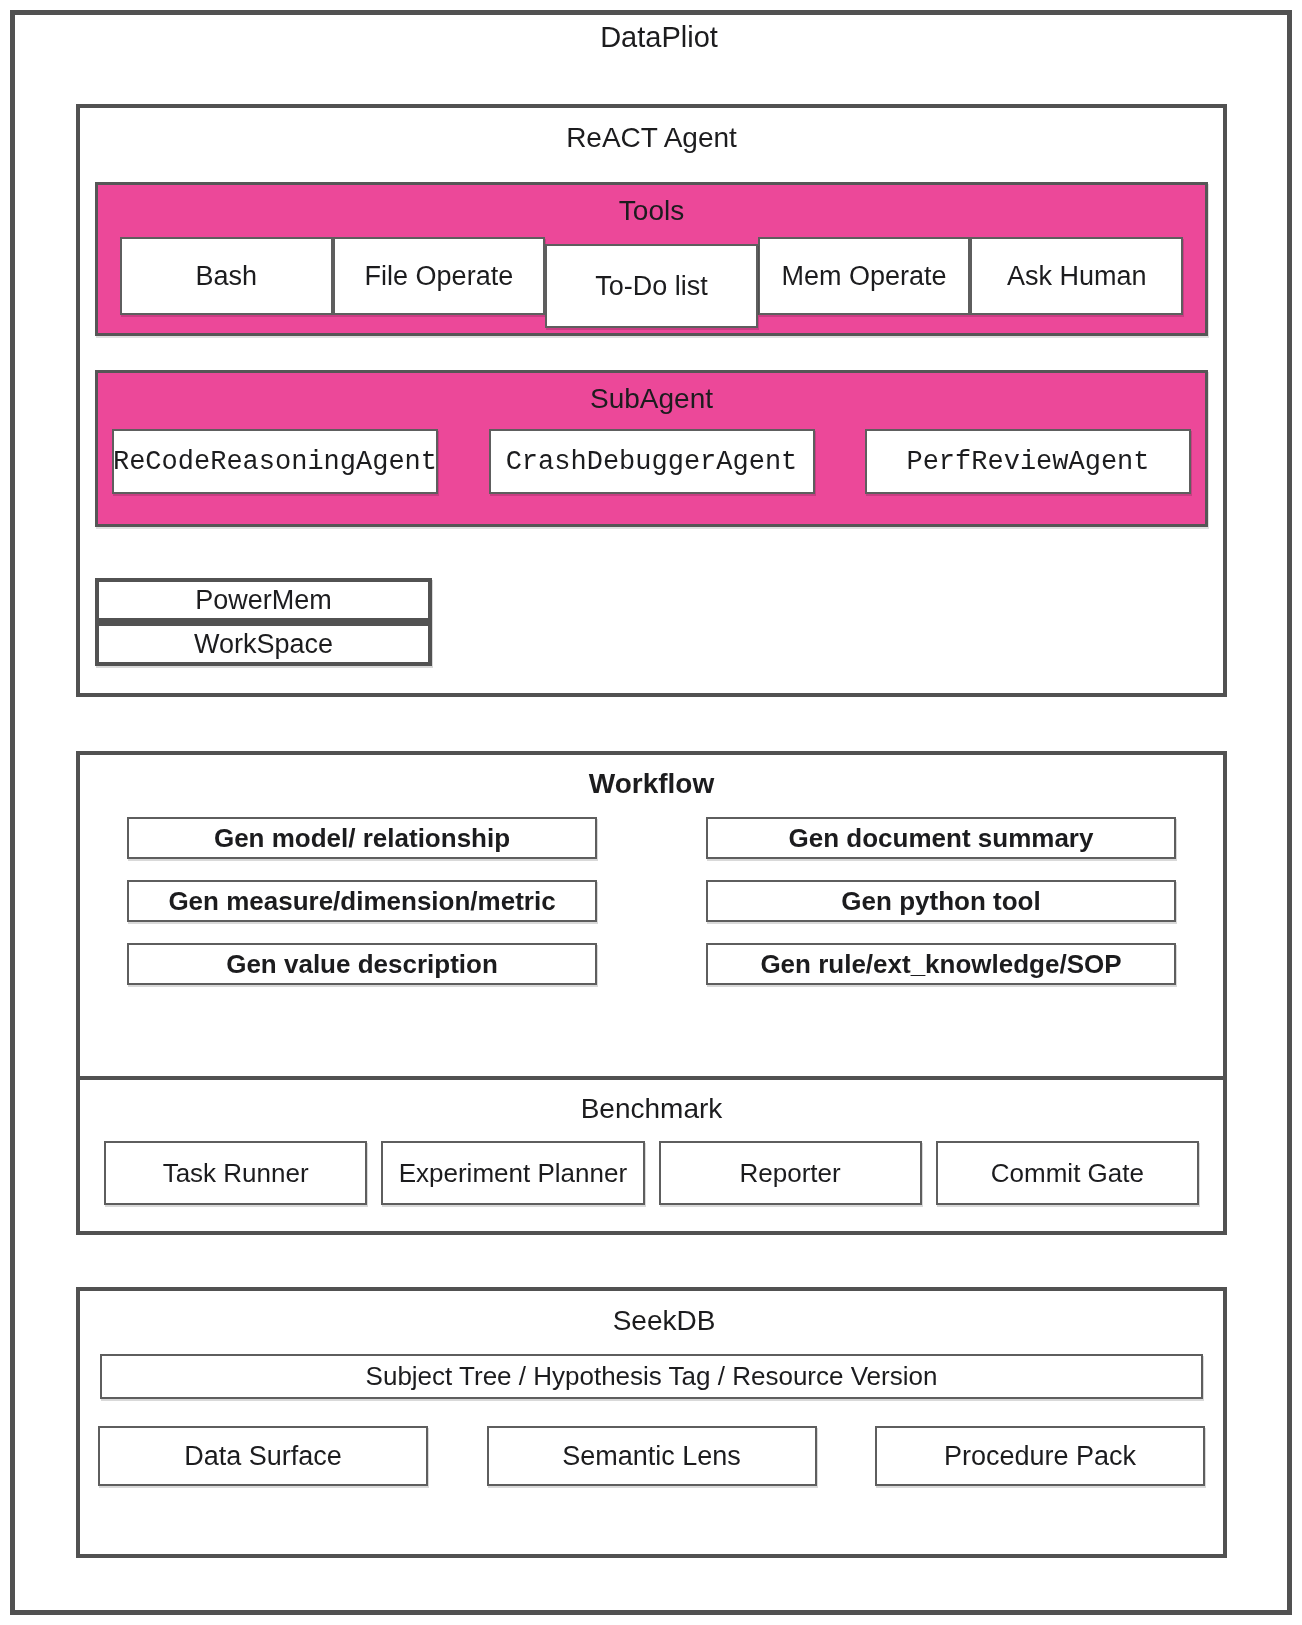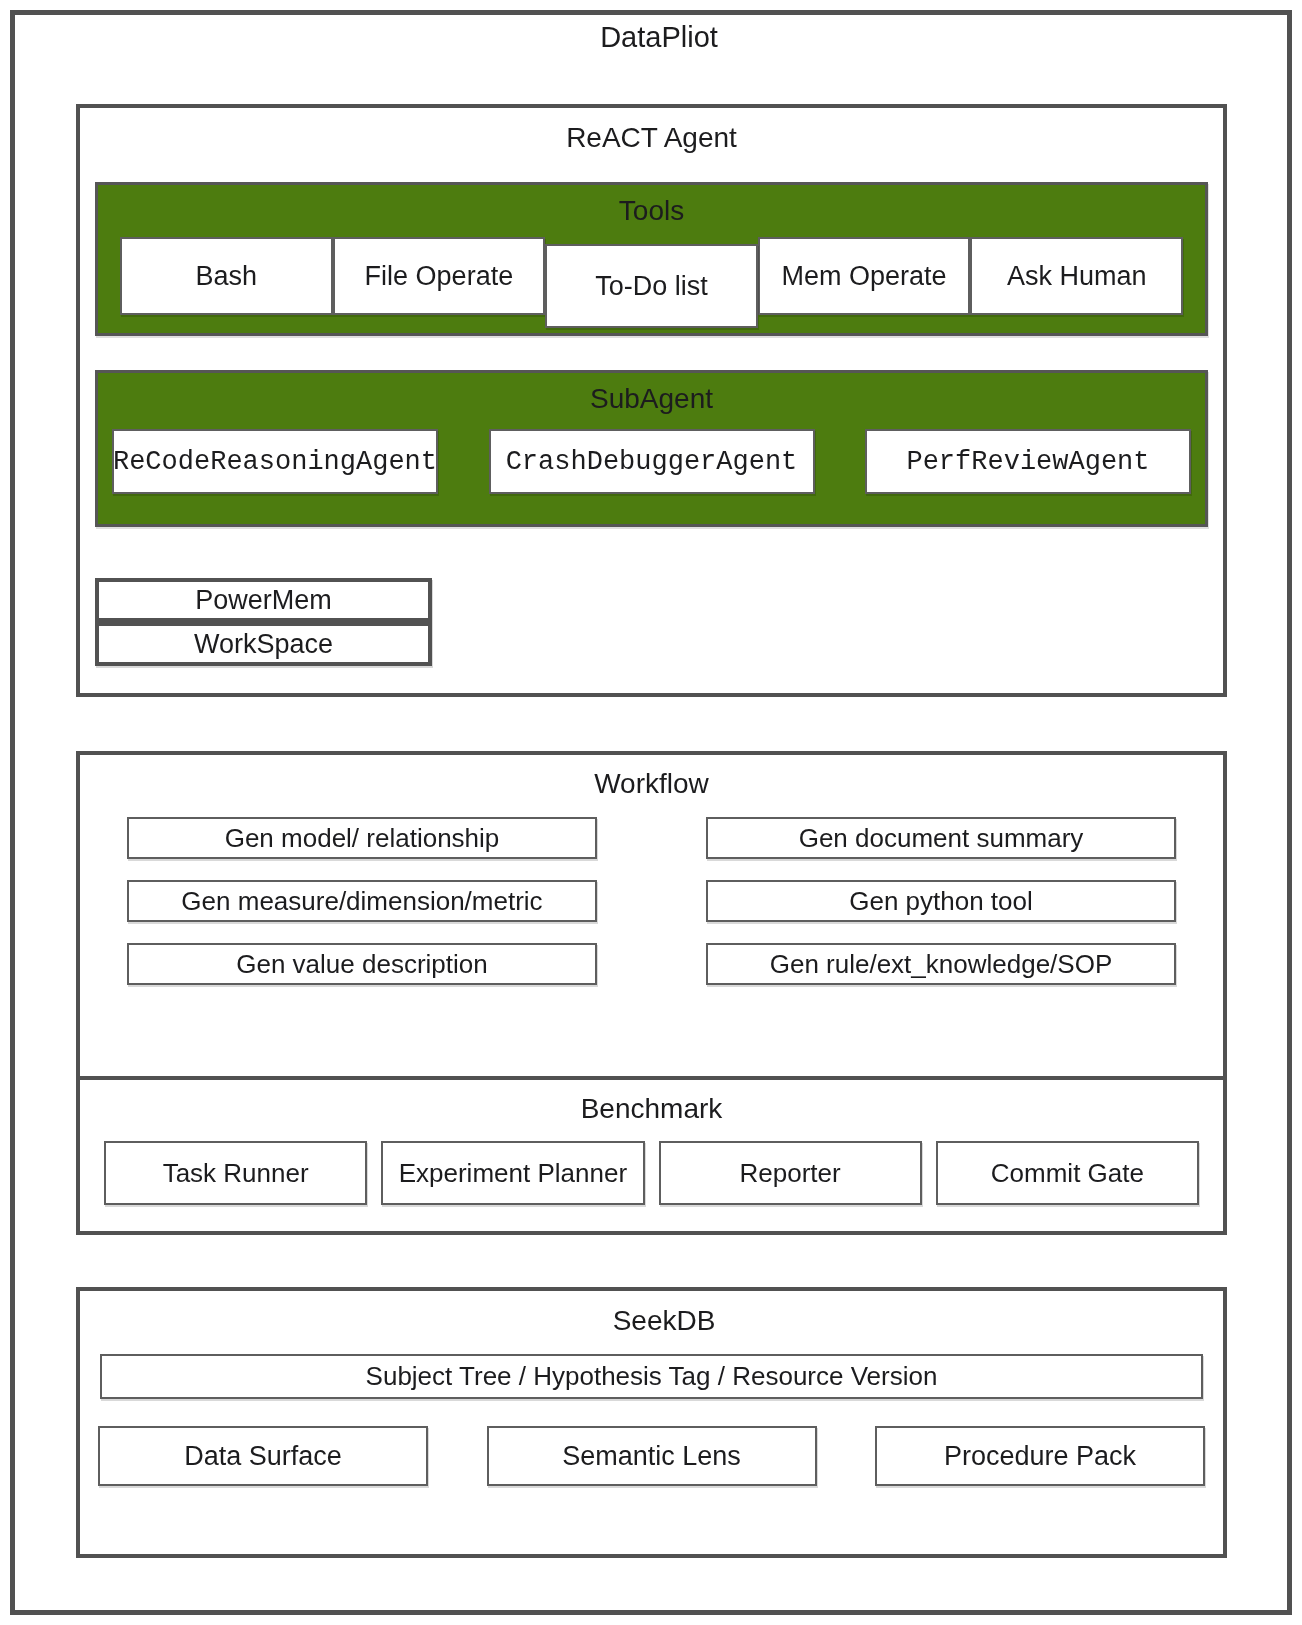--- a/index.html
+++ b/index.html
@@ -20,21 +20,21 @@
   }
   .section{
     position:absolute;left:76px;width:1151px;
     border:4px solid #515151;box-sizing:border-box;background:#ffffff;
   }
   .section-title{
     text-align:center;font-size:28px;line-height:34px;padding-top:13px;
   }
   .container-box{
     position:absolute;left:15px;right:15px;
-    border:3px solid #565656;box-sizing:border-box;background:#4d7c0f;
+    border:3px solid #565656;box-sizing:border-box;background:#ec4899;
     box-shadow:1px 2px 0 rgba(0,0,0,0.12);
   }
   .container-title{
     text-align:center;font-size:28px;line-height:34px;padding-top:9px;
   }
   .leaf{
     border:2px solid #5e5e5e;box-sizing:border-box;background:#ffffff;
     display:flex;align-items:center;justify-content:center;
     font-size:27px;text-align:center;
     box-shadow:1px 2px 0 rgba(0,0,0,0.15);
@@ -98,21 +98,21 @@
         <div class="leaf subagent-leaf">PerfReviewAgent</div>
       </div>
     </div>
 
     <div class="modules-row">
       <div class="leaf module-leaf">PowerMem</div>
       <div class="leaf module-leaf">WorkSpace</div>
     </div>
   </div>
 
-  <div class="section" style="top:751px;height:341px;">
+  <div class="section" style="top:751px;height:341px;font-weight:bold;">
     <div class="section-title" style="padding-top:12px;">Workflow</div>
     <div class="workflow-grid">
       <div class="leaf workflow-leaf">Gen model/ relationship</div>
       <div class="leaf workflow-leaf">Gen document summary</div>
       <div class="leaf workflow-leaf">Gen measure/dimension/metric</div>
       <div class="leaf workflow-leaf">Gen python tool</div>
       <div class="leaf workflow-leaf">Gen value description</div>
       <div class="leaf workflow-leaf">Gen rule/ext_knowledge/SOP</div>
     </div>
   </div>

